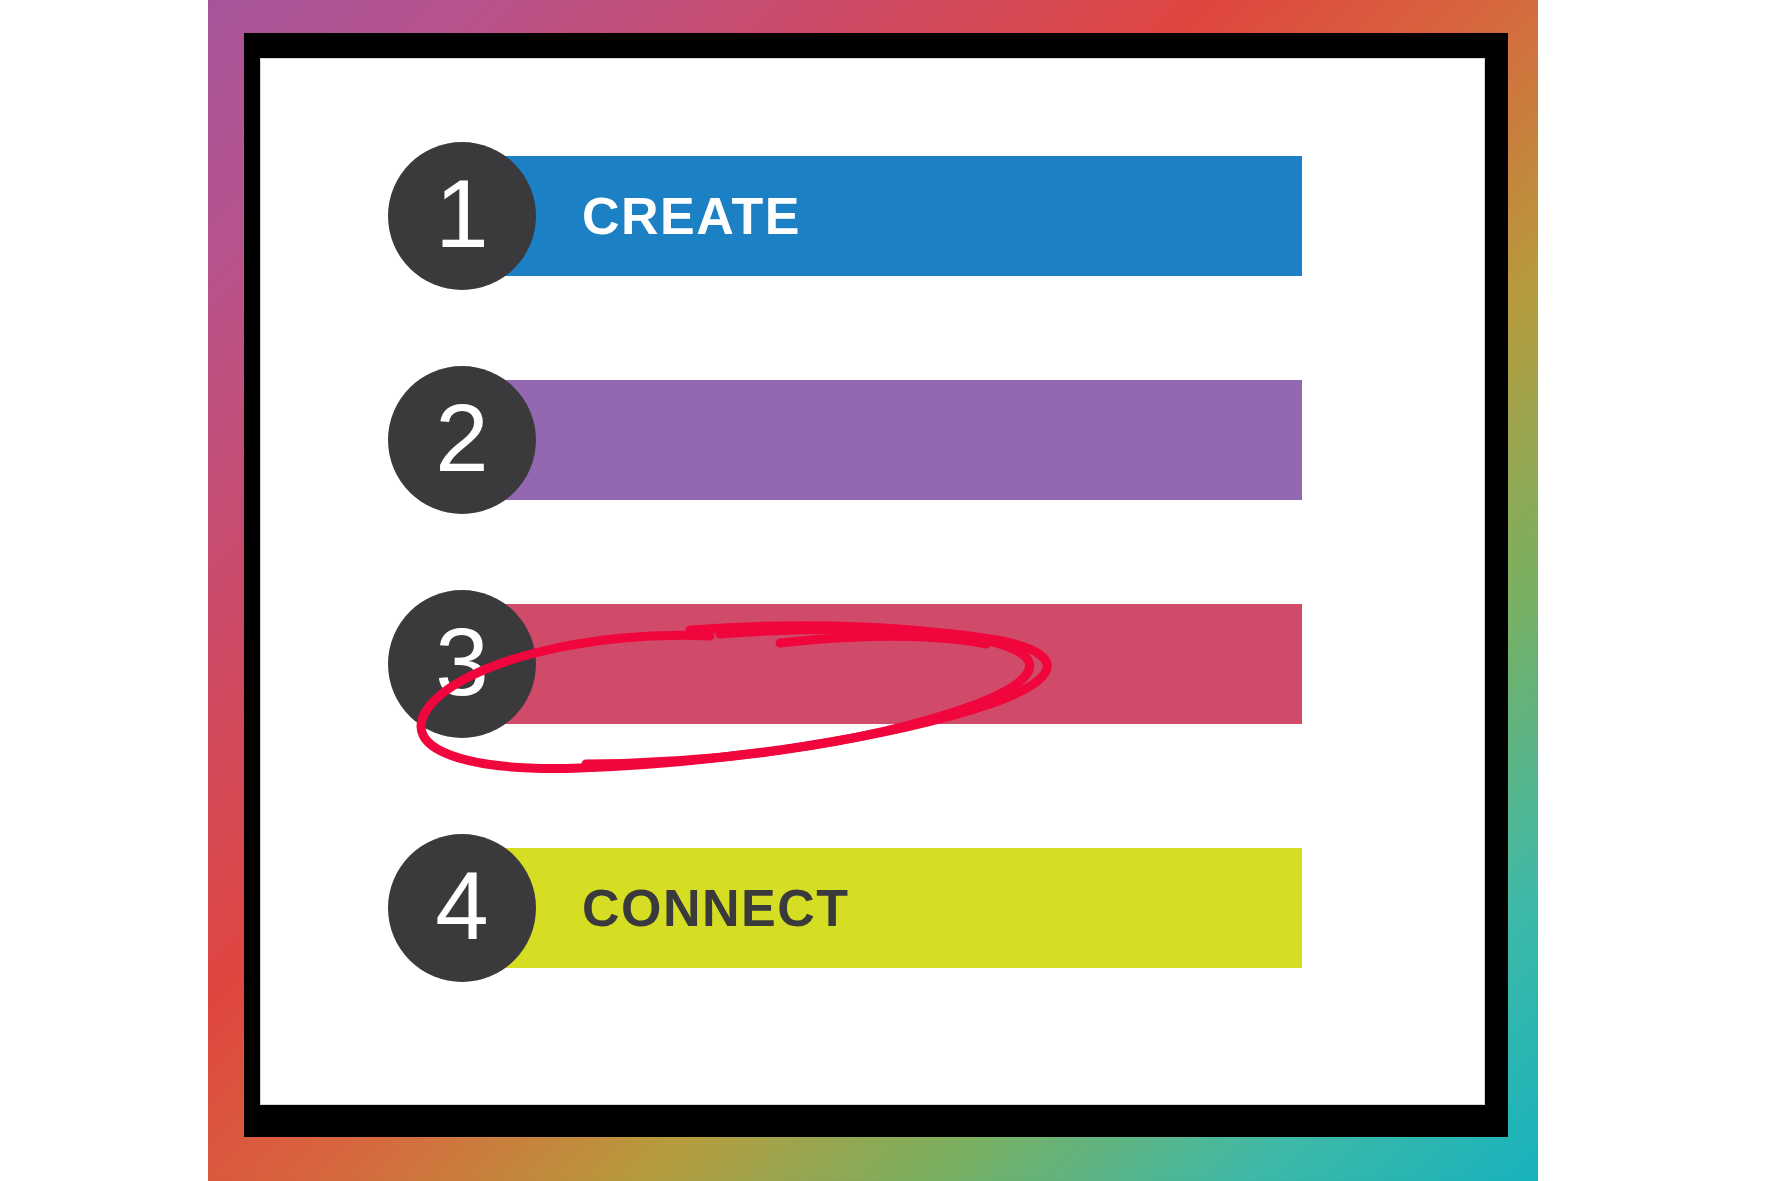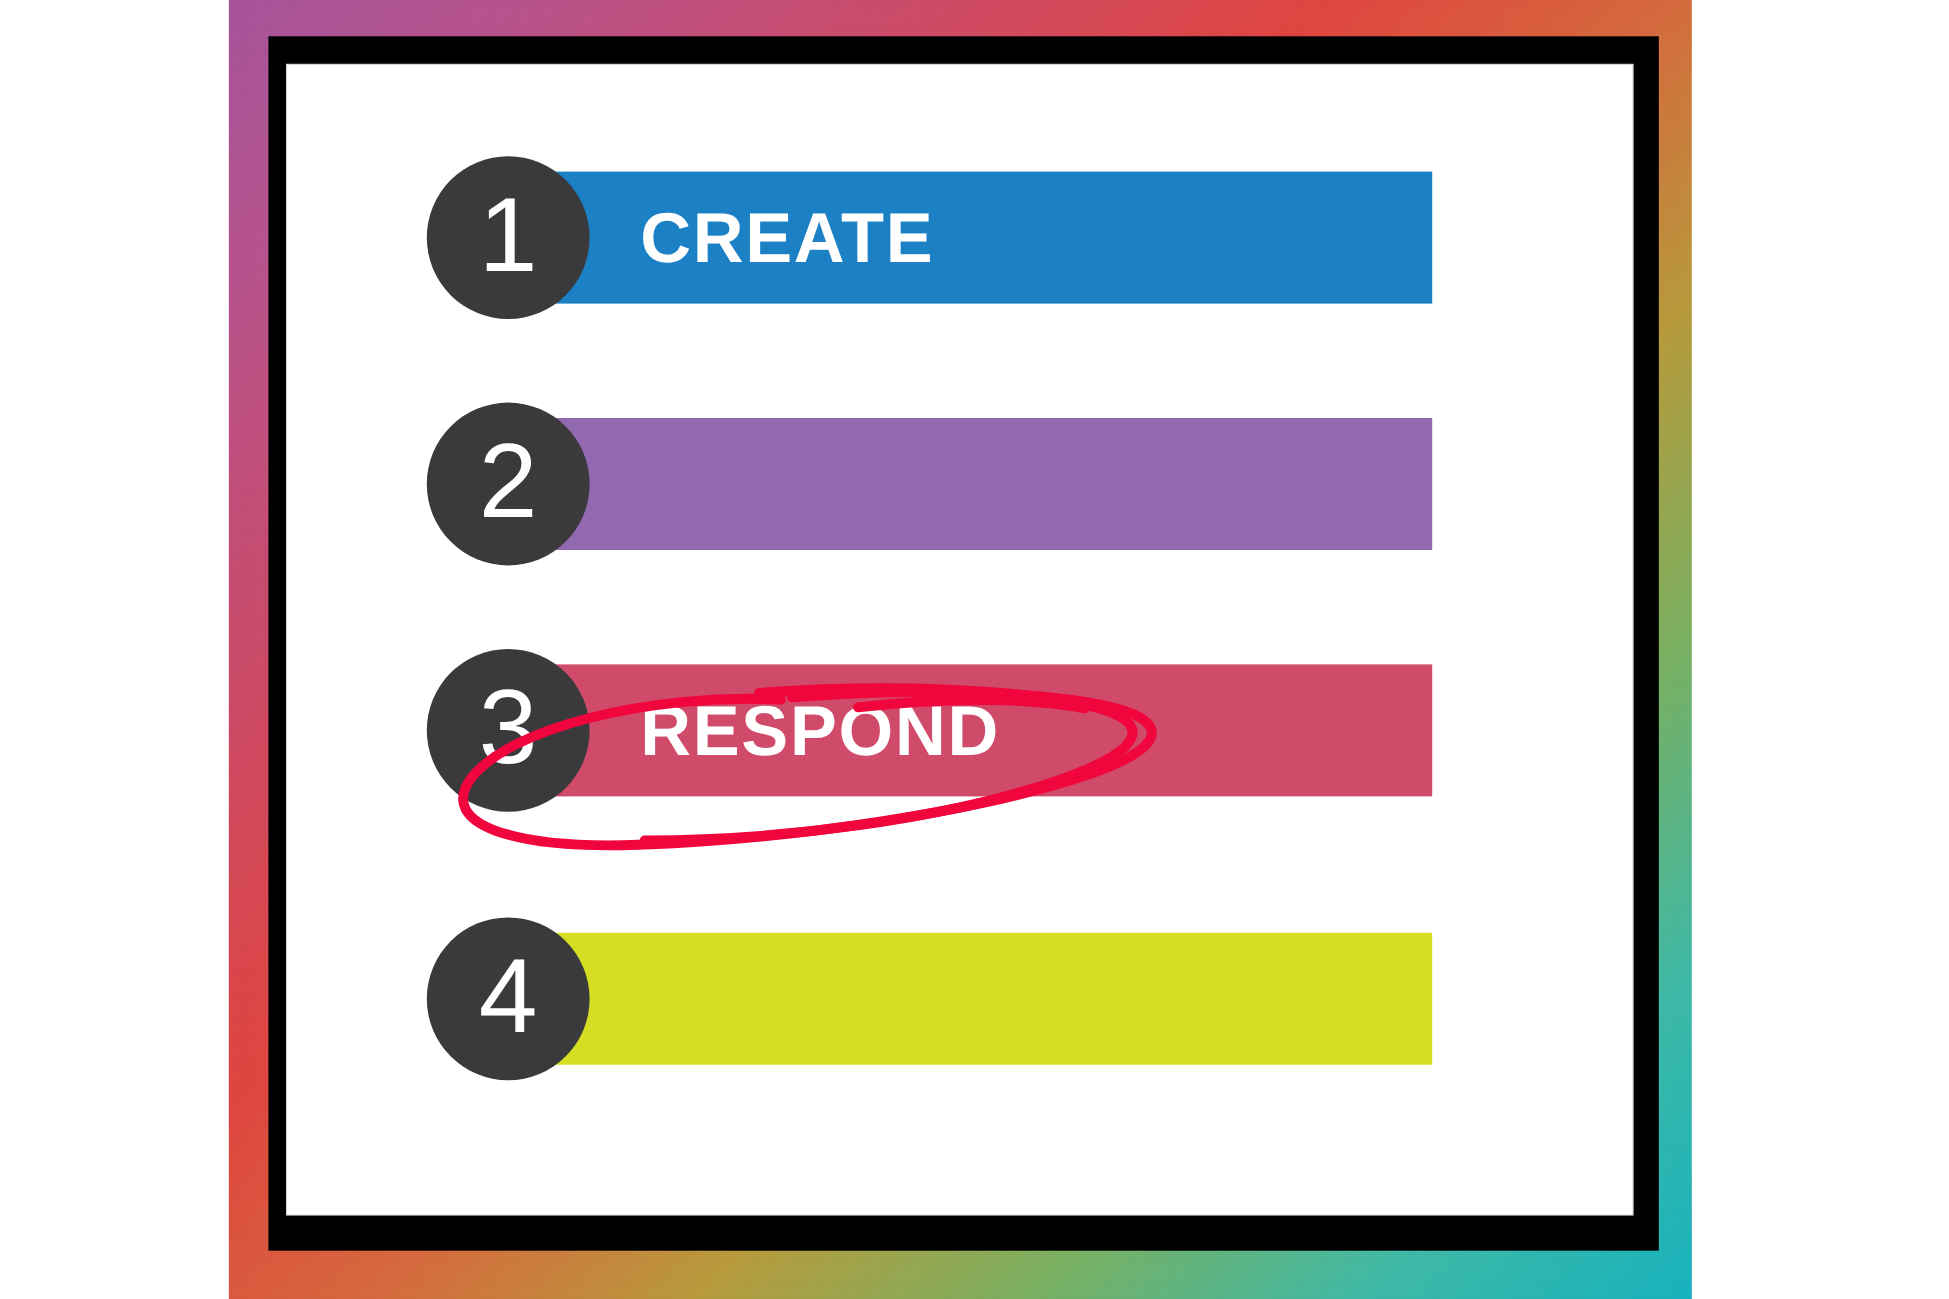--- a/index.html
+++ b/index.html
@@ -89,21 +89,21 @@
     width: 810px;
     height: 100%;
   }
   .step-label {
     position: absolute;
     left: 322px;
     top: 50%;
     transform: translateY(-50%);
     font-family: "Liberation Sans", sans-serif;
     font-weight: 700;
-    font-size: 64px;
+    font-size: 52px;
     letter-spacing: 1.5px;
     line-height: 1;
     white-space: nowrap;
   }
   .label-light { color: #ffffff; }
   .label-dark  { color: #3a3a3c; }
 
   .step-badge {
     position: absolute;
     left: 128px;
@@ -169,28 +169,28 @@
           <div class="step-badge" style="background: rgb(58, 58, 60);">
             <span>2</span>
           </div>
         </div>
 
         <div class="step-row" id="row-3">
           <div class="step-bar" style="background:#d04a6a"></div>
           <div class="step-badge" style="background: rgb(58, 58, 60);">
             <span>3</span>
           </div>
-          <div class="step-label label-light" style="color: rgb(255, 255, 255);">RESPOND</div>
         </div>
 
         <div class="step-row" id="row-4">
           <div class="step-bar" style="background:#d6de24"></div>
           <div class="step-badge" style="background: rgb(58, 58, 60);">
             <span>4</span>
           </div>
+          <div class="step-label label-dark" style="color: rgb(58, 58, 60);">CONNECT</div>
         </div>
 
         <div id="annotation">
           <svg viewBox="0 0 790 220" xmlns="http://www.w3.org/2000/svg">
 
             <path d="M 320 78
                      C 200 72, 72 104, 38 150
                      C 8 192, 78 214, 190 210
                      C 330 205, 500 180, 600 146
                      C 672 121, 676 96, 612 83

